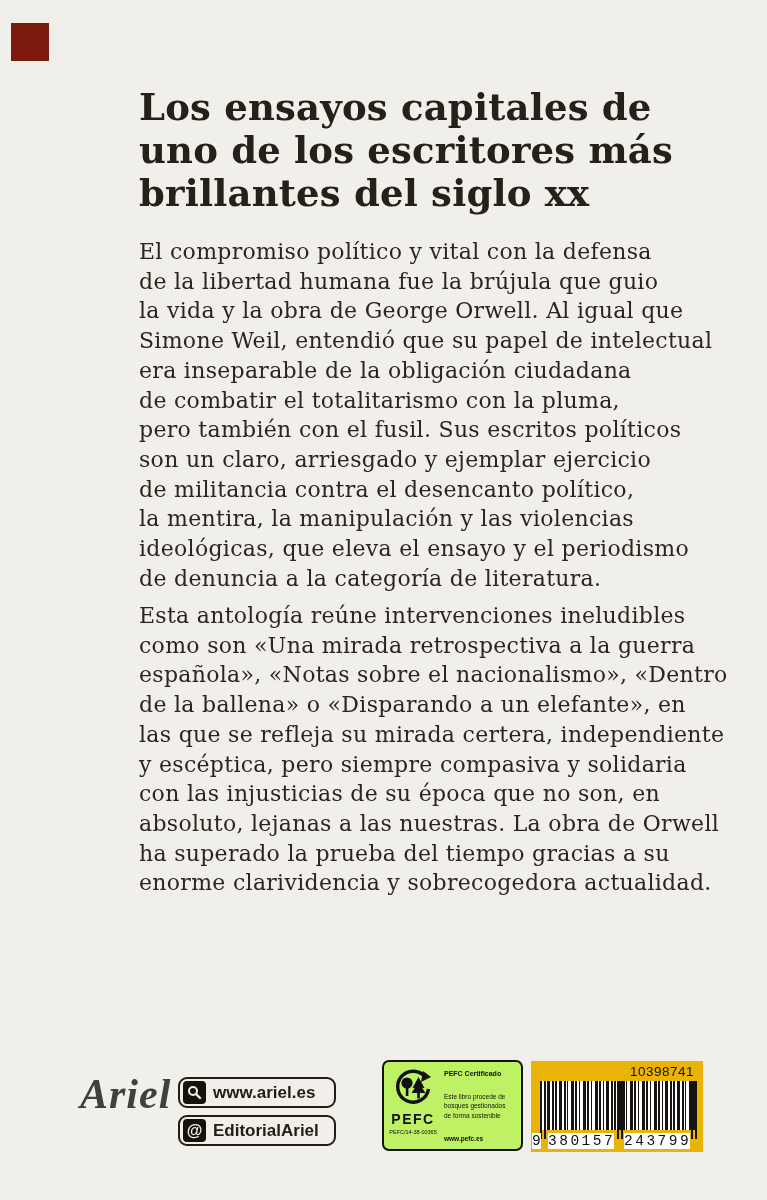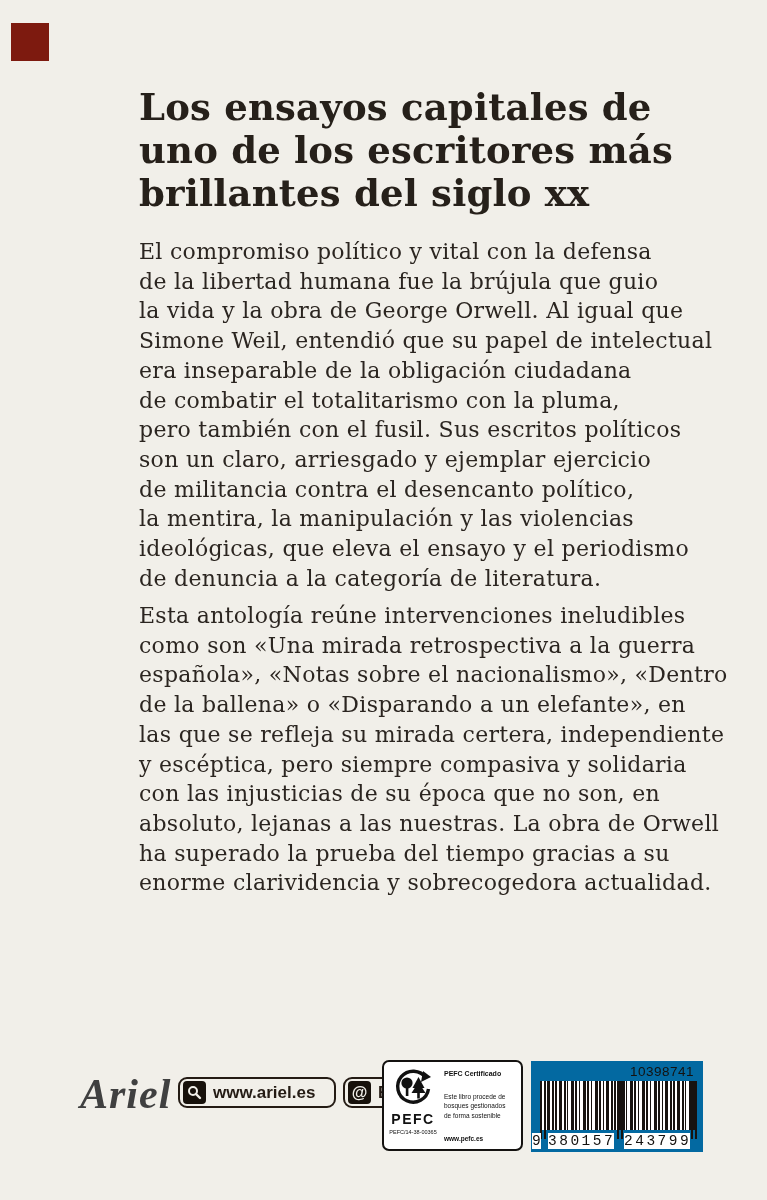--- a/index.html
+++ b/index.html
@@ -23,52 +23,52 @@
   }
   .para1{top:237px;}
   .para2{top:601px;}
 
   
   .ariel-logo{
     position:absolute; left:80px; top:1070px;
     font-family:Liberation Serif, serif; font-style:italic; font-weight:bold;
     font-size:42px; color:#404040; letter-spacing:1px;
   }
-  .badges{position:absolute; left:178px; top:1077px; display:flex; flex-direction:row; gap:7px;}
+  .badges{position:absolute; left:178px; top:1077px; display:flex; flex-direction:column; gap:7px;}
   .badge{
     display:inline-flex; align-items:center; height:31px; min-width:158px;
     border:2.5px solid #241b14; border-radius:9px; padding:0 9px 0 3px;
     box-sizing:border-box; background:transparent;
   }
   .badge .icon-sq{
     width:23px; height:23px; background:#17110b; border-radius:4px;
     display:flex; align-items:center; justify-content:center; flex:0 0 auto;
   }
   .badge .blabel{
     margin-left:7px; font-family:"Liberation Sans", sans-serif;
     font-weight:600; font-size:17px; color:#241b14; white-space:nowrap;
   }
   .at-glyph{color:#f1efe9; font-family:"Liberation Sans", sans-serif; font-size:16px; font-weight:600; line-height:1;}
 
   .pefc-box{
     position:absolute; left:382px; top:1060px; width:141px; height:91px;
-    background:#ffffff; border:2.5px solid #141210; border-radius:7px;
+    background:#bef264; border:2.5px solid #141210; border-radius:7px;
     box-sizing:border-box; display:flex; overflow:hidden;
   }
   .pefc-left{width:58px; display:flex; flex-direction:column; align-items:center; padding-top:7px;}
   .pefc-word{font-family:"Liberation Sans", sans-serif; font-weight:bold; font-size:14px; letter-spacing:1.5px; color:#111; line-height:1; margin-top:1px;}
   .pefc-code{font-family:"Liberation Sans", sans-serif; font-size:5.5px; color:#111; margin-top:3px; white-space:nowrap;}
   .pefc-right{flex:1; display:flex; flex-direction:column; justify-content:space-between; padding:8px 4px 7px 2px;}
   .pefc-title{font-family:"Liberation Sans", sans-serif; font-weight:bold; font-size:7px; color:#111;}
   .pefc-desc{font-family:"Liberation Sans", sans-serif; font-size:6.5px; line-height:1.45; color:#111;}
   .pefc-web{font-family:"Liberation Sans", sans-serif; font-weight:600; font-size:6.5px; color:#111;}
 
   .barcode{
     position:absolute; left:531px; top:1061px; width:172px; height:91px;
-    background:#0369a1;
+    background:#eab308;
   }
   .bc-top{
     position:absolute; top:3px; right:9px;
     font-family:"Liberation Sans", sans-serif; font-size:13.5px; color:#141210; letter-spacing:0.5px;
   }
   .bc-bars{
     position:absolute; left:9px; top:20px; width:157px; height:49px;
     background:repeating-linear-gradient(90deg,
       #171310 0px,#171310 2px,#ffffff 2px,#ffffff 3.6px,
       #171310 3.6px,#171310 4.8px,#ffffff 4.8px,#ffffff 7.4px,

